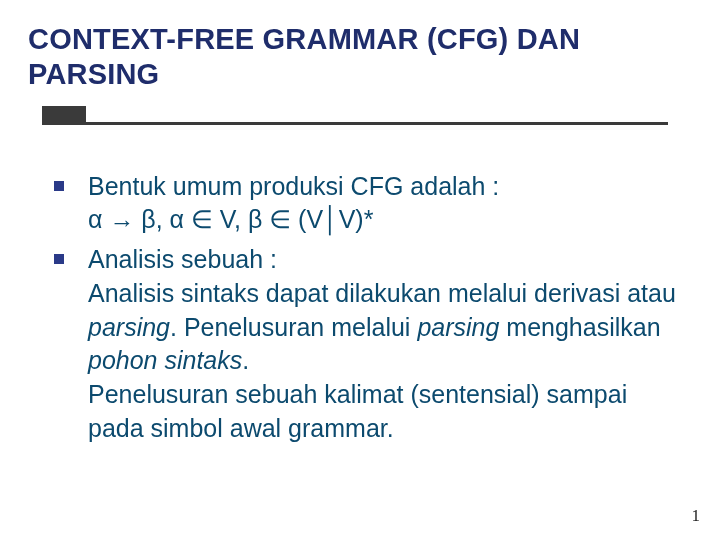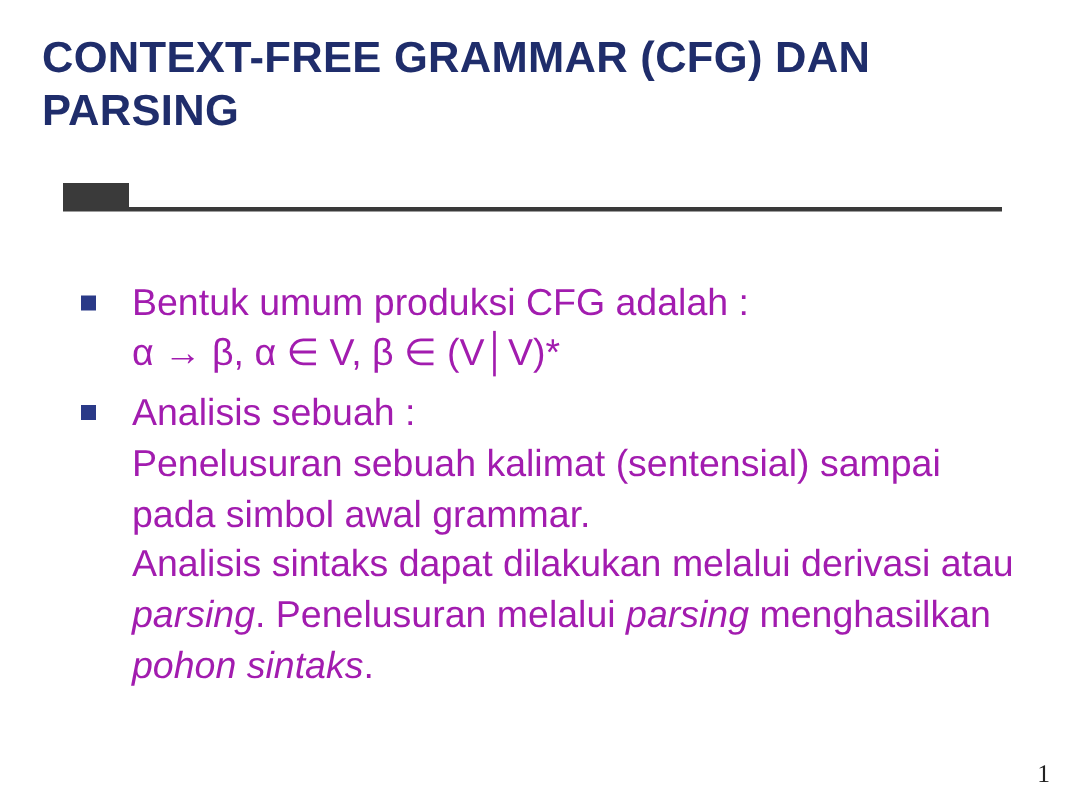--- a/index.html
+++ b/index.html
@@ -17,21 +17,21 @@
     height: 540px;
     padding: 22px 28px 24px 28px;
     position: relative;
   }
   .title {
     color: #1f2d6b;
     font-weight: 700;
     font-size: 29px;
     line-height: 1.2;
     letter-spacing: 0.2px;
-    margin: 0 0 24px 0;
+    margin: 0 0 8px 0;
   }
   .rule-area {
     position: relative;
     height: 40px;
     margin-bottom: 30px;
   }
   .rule-long {
     position: absolute;
     left: 14px;
     right: 24px;
@@ -41,21 +41,21 @@
   }
   .rule-short {
     position: absolute;
     left: 14px;
     top: 6px;
     width: 44px;
     height: 18px;
     background: #3a3a3a;
   }
   .content {
-    color: #a21caf;
+    color: #0c4a6e;
     font-size: 25px;
     line-height: 1.35;
     padding-left: 60px;
     padding-right: 8px;
   }
   .bullet-item {
     position: relative;
     margin-bottom: 6px;
   }
   .bullet {
@@ -94,22 +94,22 @@
 
     <div class="bullet-item">
       <div class="bullet"></div>
       <span class="line">Bentuk umum produksi CFG adalah :</span>
       <span class="indent-sub">α → β,   α ∈ V,   β ∈ (V│V)*</span>
     </div>
 
     <div class="bullet-item">
       <div class="bullet"></div>
       <span class="line">Analisis sebuah :</span>
-      <span class="indent-sub">Penelusuran sebuah kalimat (sentensial) sampai pada simbol awal grammar.</span>
       <span class="indent-sub">
         <span>Analisis sintaks dapat dilakukan melalui derivasi atau </span><span class="italic">parsing</span><span>. Penelusuran melalui </span><span class="italic">parsing</span><span> menghasilkan </span><span class="italic">pohon sintaks</span><span>.</span>
       </span>
+      <span class="indent-sub">Penelusuran sebuah kalimat (sentensial) sampai pada simbol awal grammar.</span>
     </div>
 
   </div>
 
   <div class="pagenum">1</div>
 </div>
 
 </body></html>

